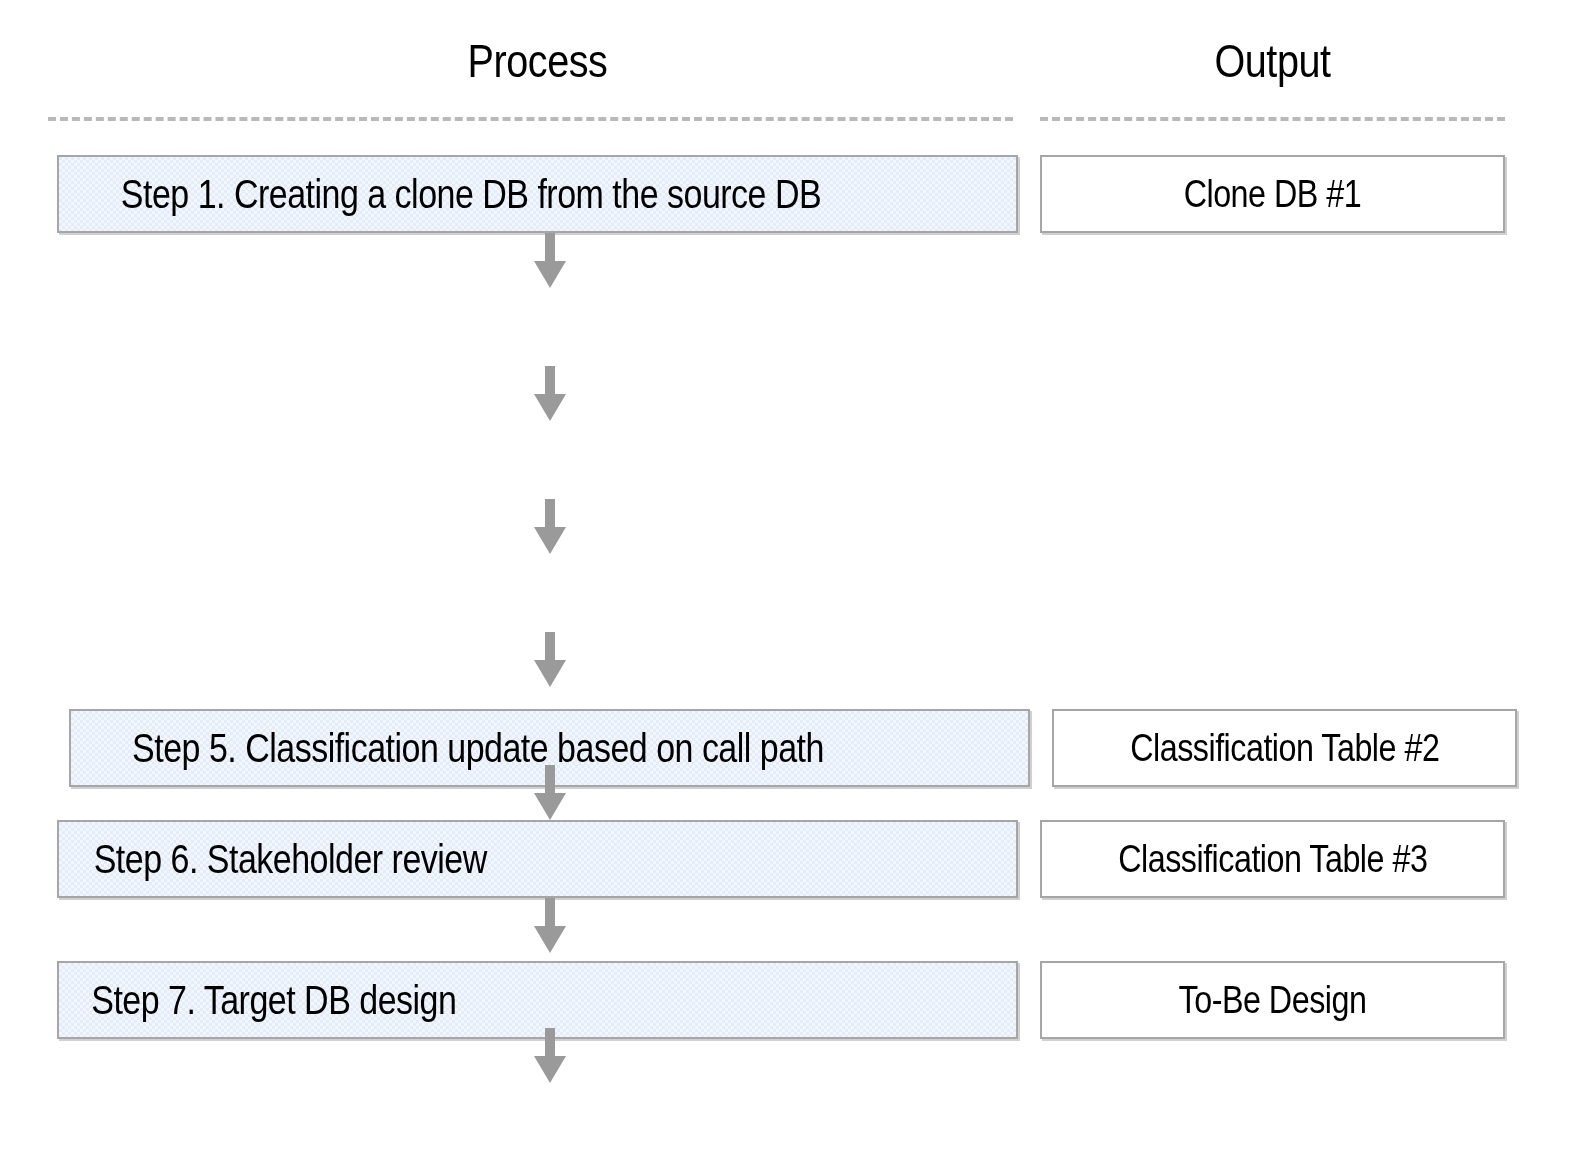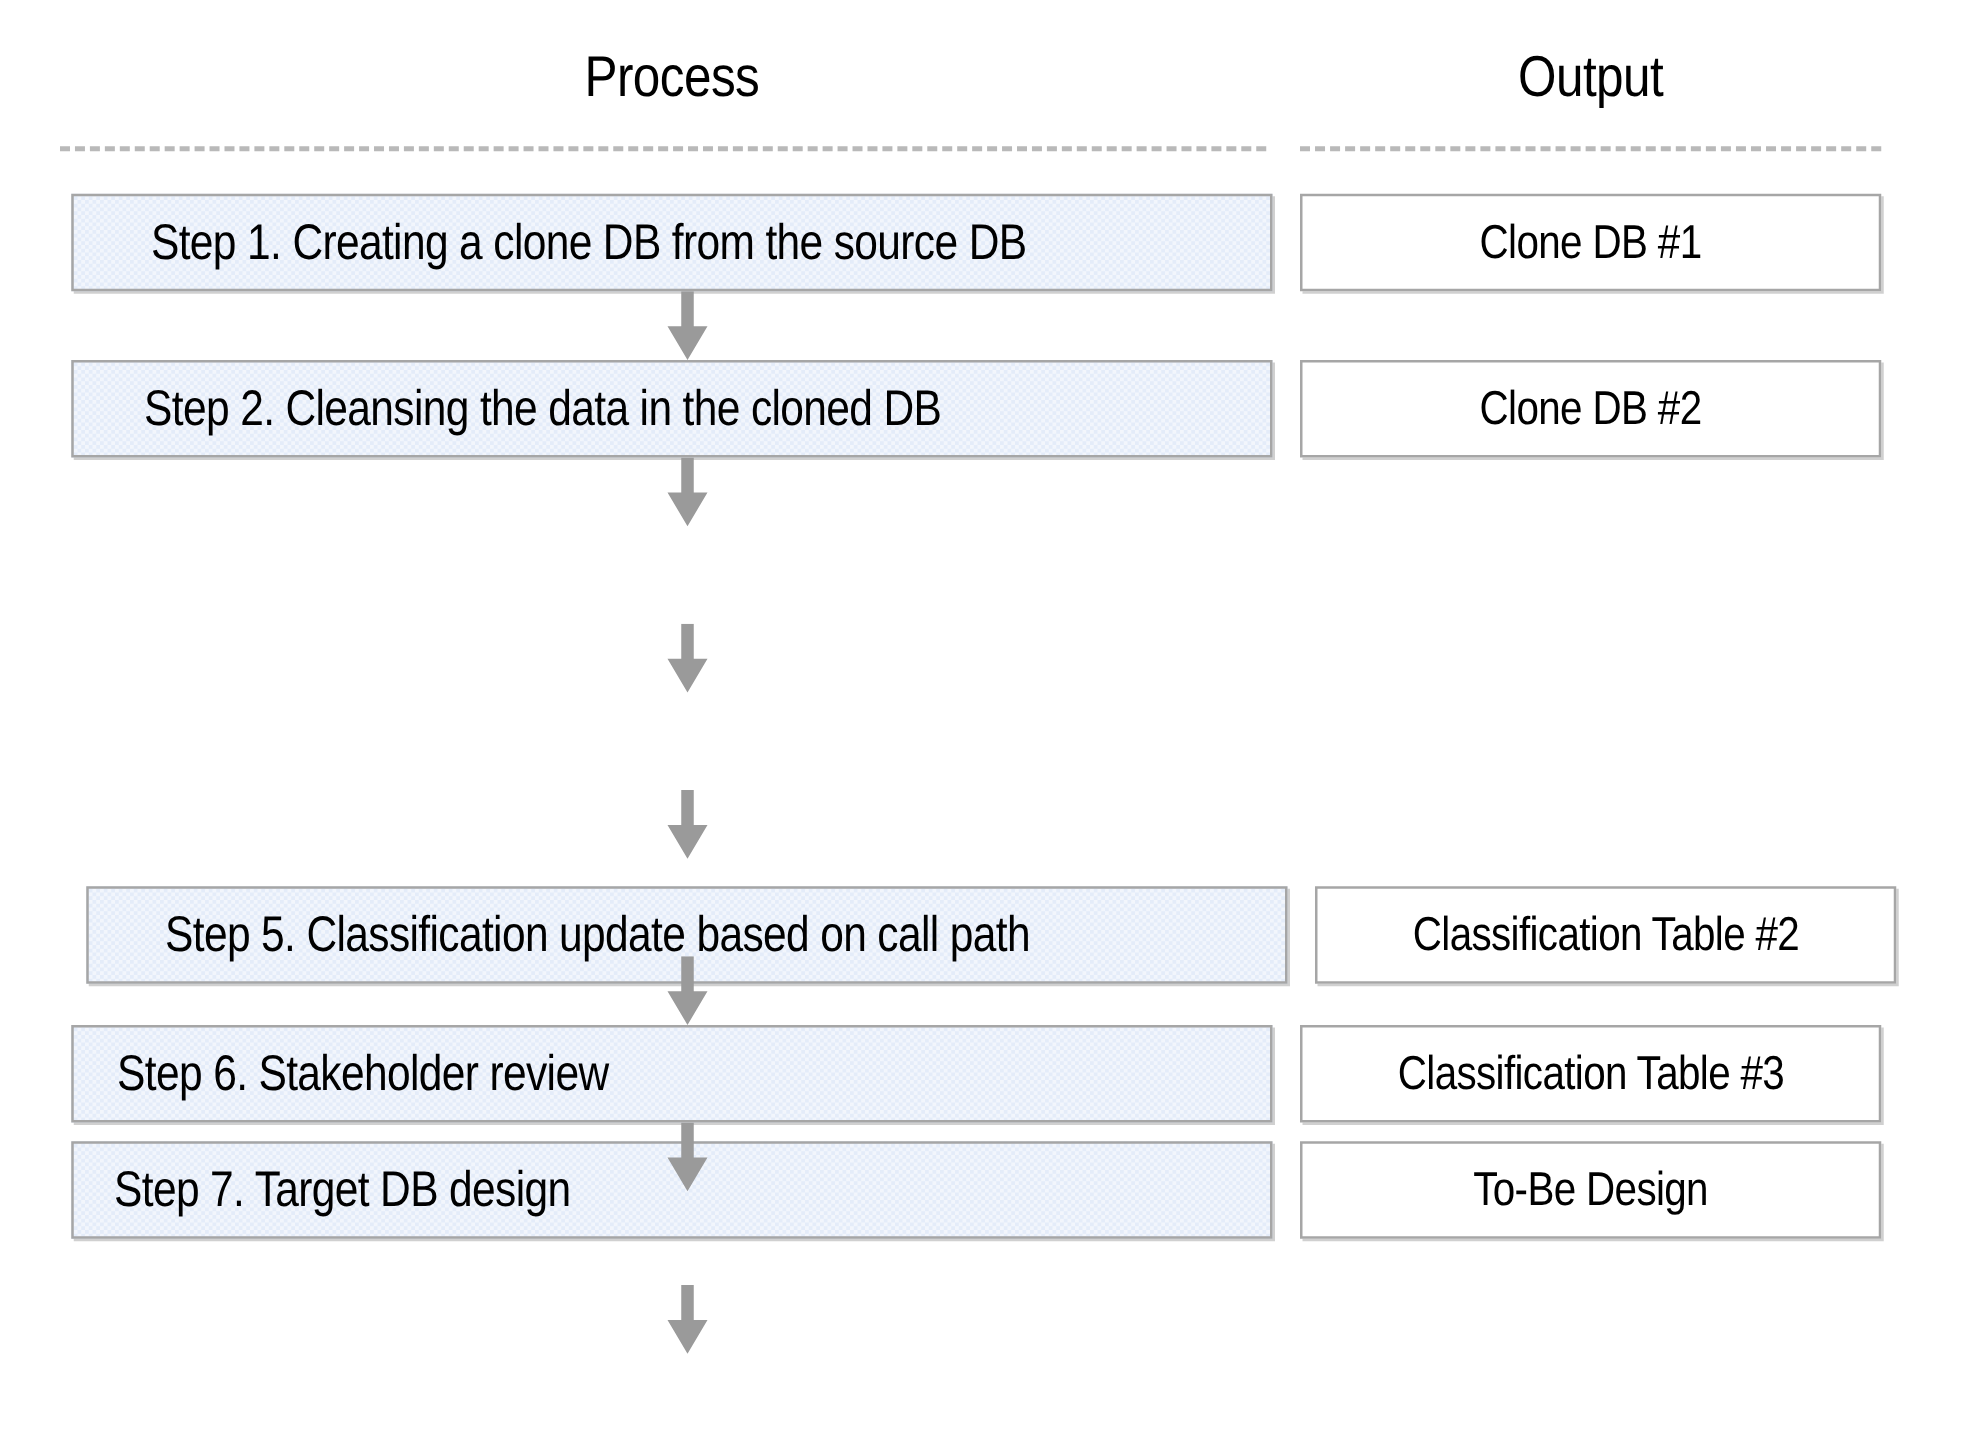--- a/index.html
+++ b/index.html
@@ -133,28 +133,20 @@
 
   <div class="row" style="top:155px;">
     <div class="proc-box">
       <span class="box-label">Step 1. Creating a clone DB from the source DB</span>
     </div>
     <div class="out-box">
       <span class="box-label">Clone DB #1</span>
     </div>
   </div>
 
-  <div class="row" style="top:288px;">
-    <div class="proc-box">
-      <span class="box-label">Step 2.  Cleansing the data in the cloned DB</span>
-    </div>
-    <div class="out-box">
-      <span class="box-label">Clone DB #2</span>
-    </div>
-  </div>
 
 
 
   <div class="row" style="top:709px;margin-left:12px;">
     <div class="proc-box">
       <span class="box-label">Step 5. Classification update based on call path</span>
     </div>
     <div class="out-box">
       <span class="box-label">Classification Table #2</span>
     </div>
@@ -162,21 +154,21 @@
 
   <div class="row" style="top:820px;">
     <div class="proc-box">
       <span class="box-label">Step 6. Stakeholder review</span>
     </div>
     <div class="out-box">
       <span class="box-label">Classification Table #3</span>
     </div>
   </div>
 
-  <div class="row" style="top:913px;">
+  <div class="row" style="top:961px;">
     <div class="proc-box">
       <span class="box-label">Step 7. Target DB design</span>
     </div>
     <div class="out-box">
       <span class="box-label">To-Be Design</span>
     </div>
   </div>
 
   <div class="arrow" style="top:233px;">
     <svg width="44" height="58" viewBox="0 0 44 58">

